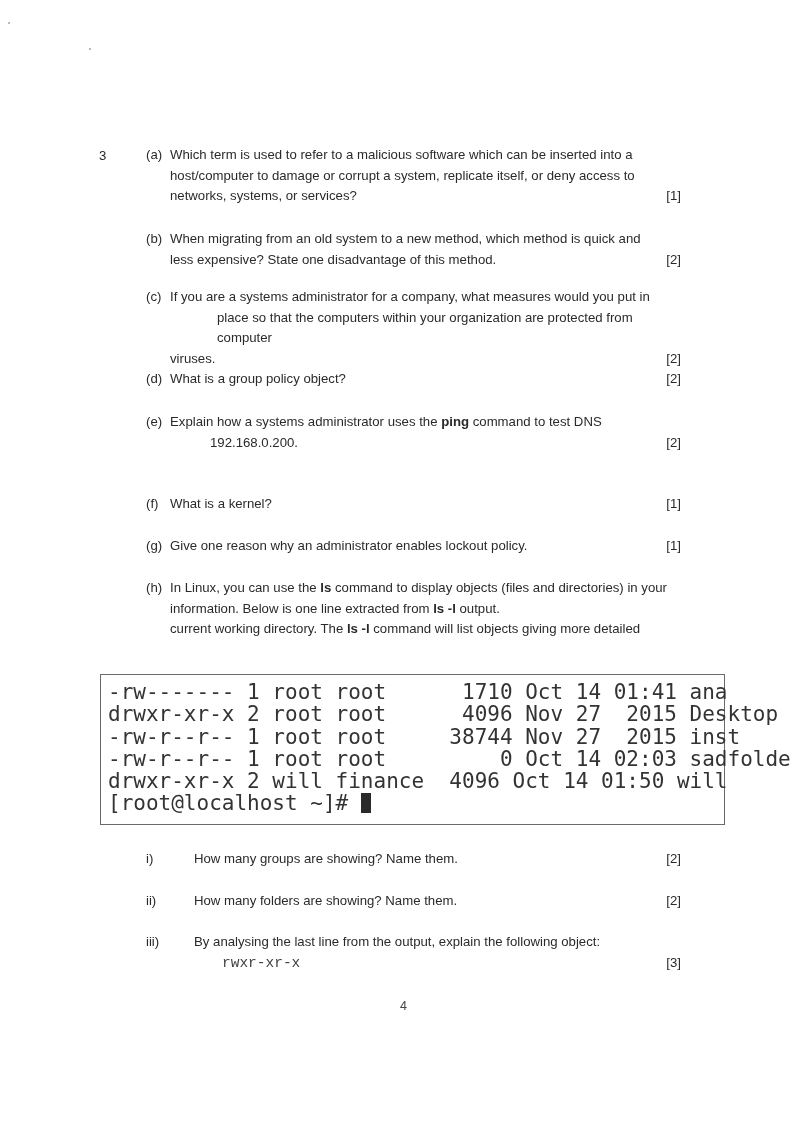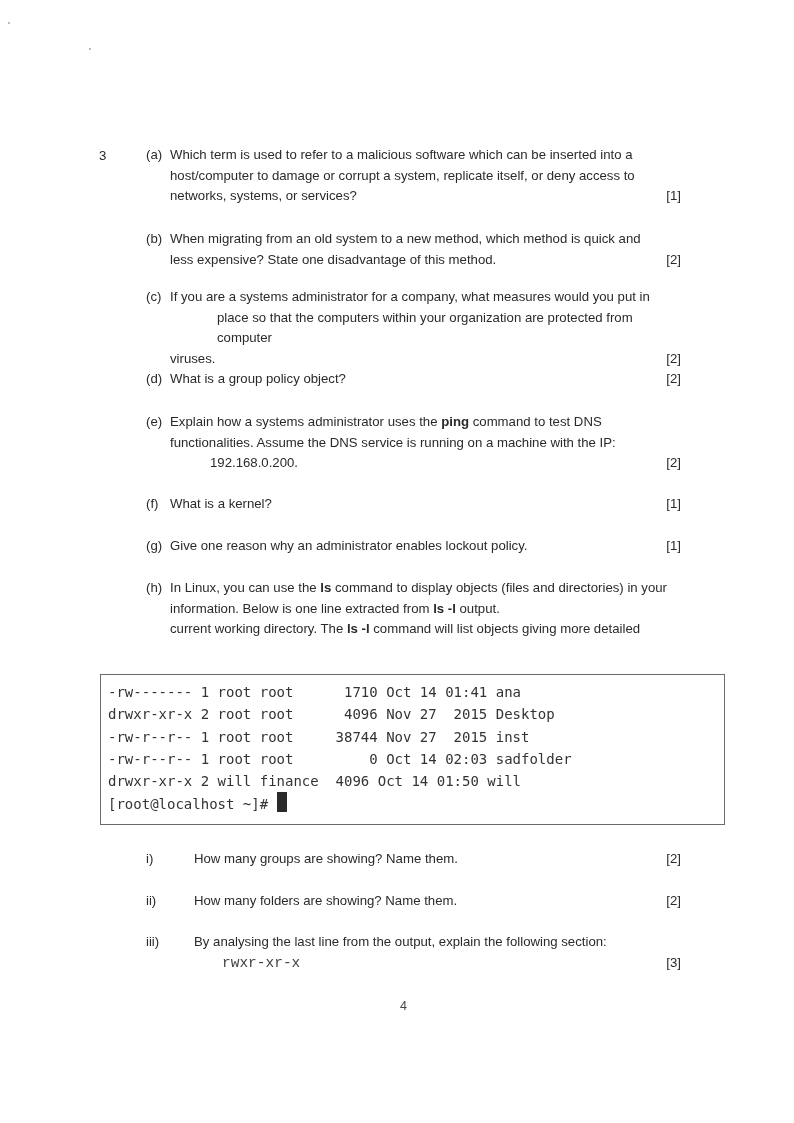--- a/index.html
+++ b/index.html
@@ -49,21 +49,21 @@
 
     .terminal {
       position: absolute;
       left: 100px;
       top: 674px;
       width: 625px;
       height: 151px;
       border: 1.5px solid #6a6a6a;
       box-sizing: border-box;
       font-family: "DejaVu Sans Mono", monospace;
-      font-size: 14px;
+      font-size: 21px;
       line-height: 22.3px;
       color: #333;
       padding: 6px 0 0 7px;
       white-space: pre;
     }
     .terminal .row { display: block; height: 22.3px; }
     .cursor {
       display: inline-block;
       width: 10px;
       height: 20px;
@@ -157,21 +157,20 @@
         <span>What is a group policy object?</span>
         <span class="marks">[2]</span>
       </span>
     </span>
   </div>
 
   <div class="part" style="top:412px;">
     <span class="label">(e)</span>
     <span class="text">
       <span style="display:block;"><span>Explain how a systems administrator uses the </span><b>ping</b><span> command to test DNS</span></span>
-      <span style="display:block;">functionalities. Assume the DNS service is running on a machine with the IP:</span>
       <span style="display:block;position:relative;margin-left:40px;">
         <span>192.168.0.200.</span>
         <span class="marks">[2]</span>
       </span>
     </span>
   </div>
 
   <div class="part" style="top:494px;">
     <span class="label">(f)</span>
     <span class="text">
@@ -214,21 +213,21 @@
   <div class="sub" style="top:891px;">
     <span class="rn">ii)</span>
     <span class="stext" style="position:relative;">
       <span>How many folders are showing? Name them.</span>
       <span class="marks">[2]</span>
     </span>
   </div>
 
   <div class="sub" style="top:932px;">
     <span class="rn">iii)</span>
-    <span class="stext">By analysing the last line from the output, explain the following section:</span>
+    <span class="stext">By analysing the last line from the output, explain the following object:</span>
     <span class="code" style="position:relative;">
       <span>rwxr-xr-x</span>
       <span class="marks" style="font-family:'Liberation Sans',sans-serif;font-size:13.2px;color:#2a2a2a;">[3]</span>
     </span>
   </div>
 
   <div class="pagenum">4</div>
 </div>
 
 </body></html>

